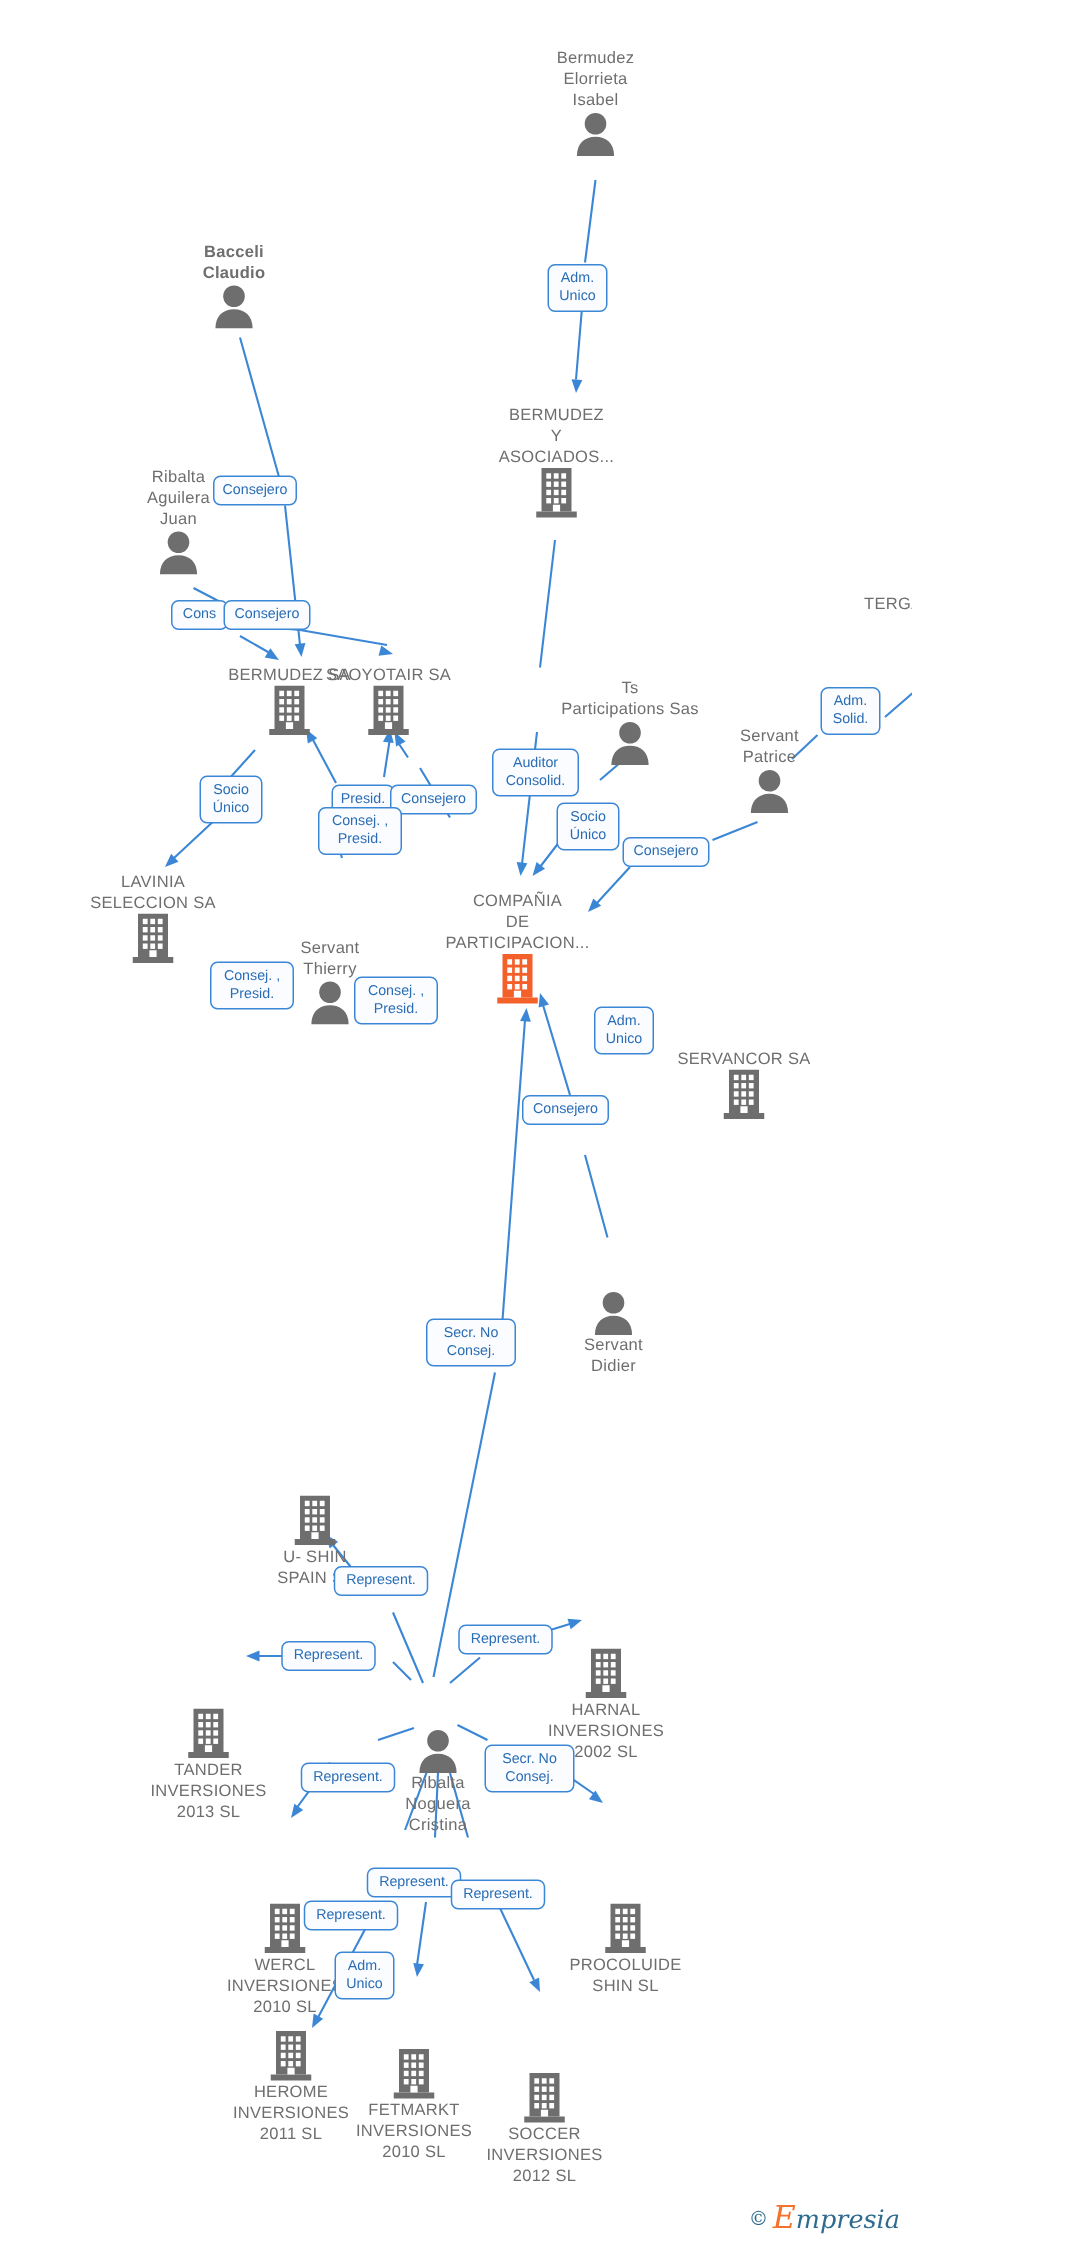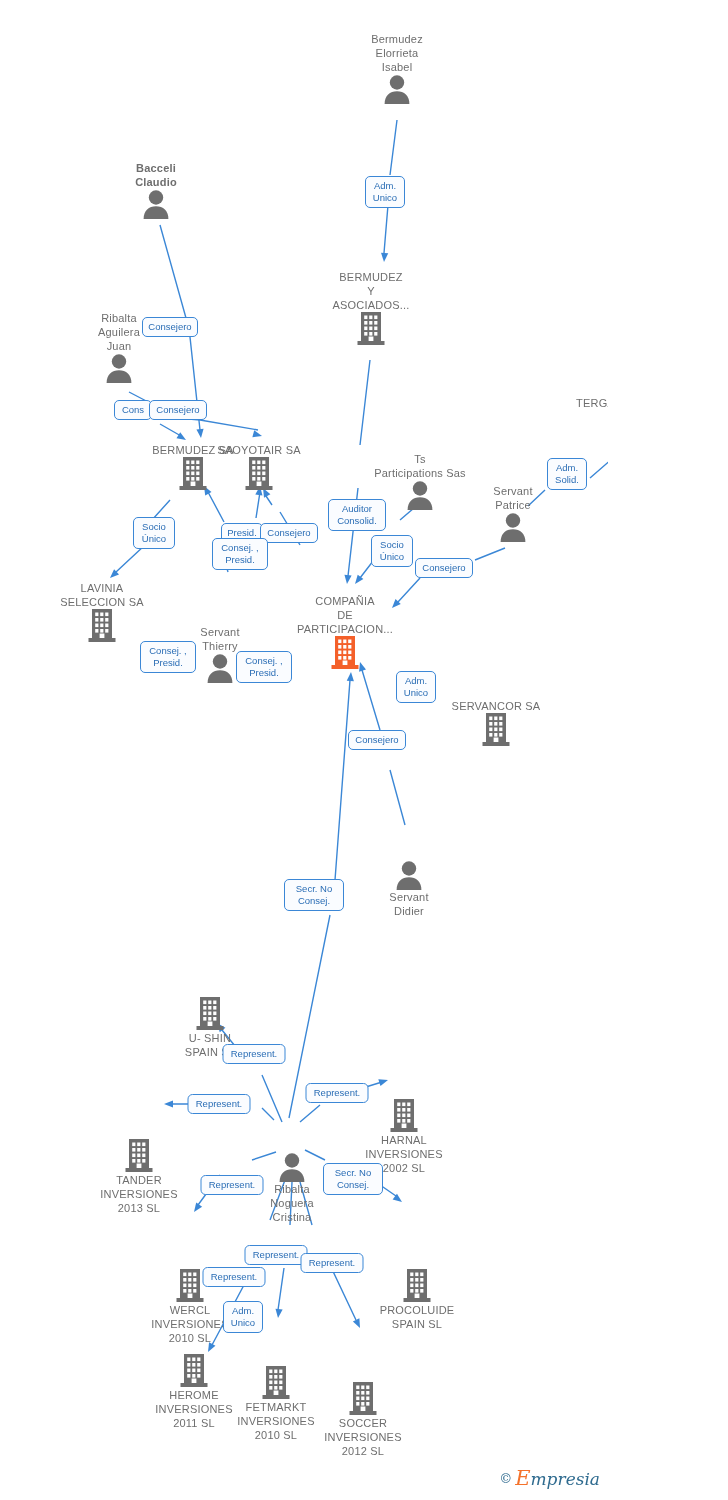--- a/index.html
+++ b/index.html
@@ -452,21 +452,21 @@
             <rect x="18.2" y="9" width="3.2" height="3.6" fill="#ffffff"></rect>
             <rect x="8.2" y="14.5" width="3.2" height="3.6" fill="#ffffff"></rect>
             <rect x="13.2" y="14.5" width="3.2" height="3.6" fill="#ffffff"></rect>
             <rect x="18.2" y="14.5" width="3.2" height="3.6" fill="#ffffff"></rect>
             <rect x="8.2" y="20" width="3.2" height="3.6" fill="#ffffff"></rect>
             <rect x="13.2" y="20" width="3.2" height="3.6" fill="#ffffff"></rect>
             <rect x="18.2" y="20" width="3.2" height="3.6" fill="#ffffff"></rect>
             <rect x="12.6" y="24.5" width="4.8" height="4.5" fill="#ffffff"></rect>
           </svg></div>
         <div class="node-label company">PROCOLUIDE
-SPAIN SL</div>
+SHIN SL</div>
       </div>
       <div class="node" style="left: 194px; top: 1354px;">
         <div class="glyph"><svg width="30" height="34" viewBox="0 0 30 34" xmlns="http://www.w3.org/2000/svg">
             <rect x="5" y="0" width="20" height="29" fill="#6e6e6e"></rect>
             <rect x="1.5" y="29" width="27" height="4" fill="#6e6e6e"></rect>
             <rect x="8.2" y="3.5" width="3.2" height="3.6" fill="#ffffff"></rect>
             <rect x="13.2" y="3.5" width="3.2" height="3.6" fill="#ffffff"></rect>
             <rect x="18.2" y="3.5" width="3.2" height="3.6" fill="#ffffff"></rect>
             <rect x="8.2" y="9" width="3.2" height="3.6" fill="#ffffff"></rect>
             <rect x="13.2" y="9" width="3.2" height="3.6" fill="#ffffff"></rect>

